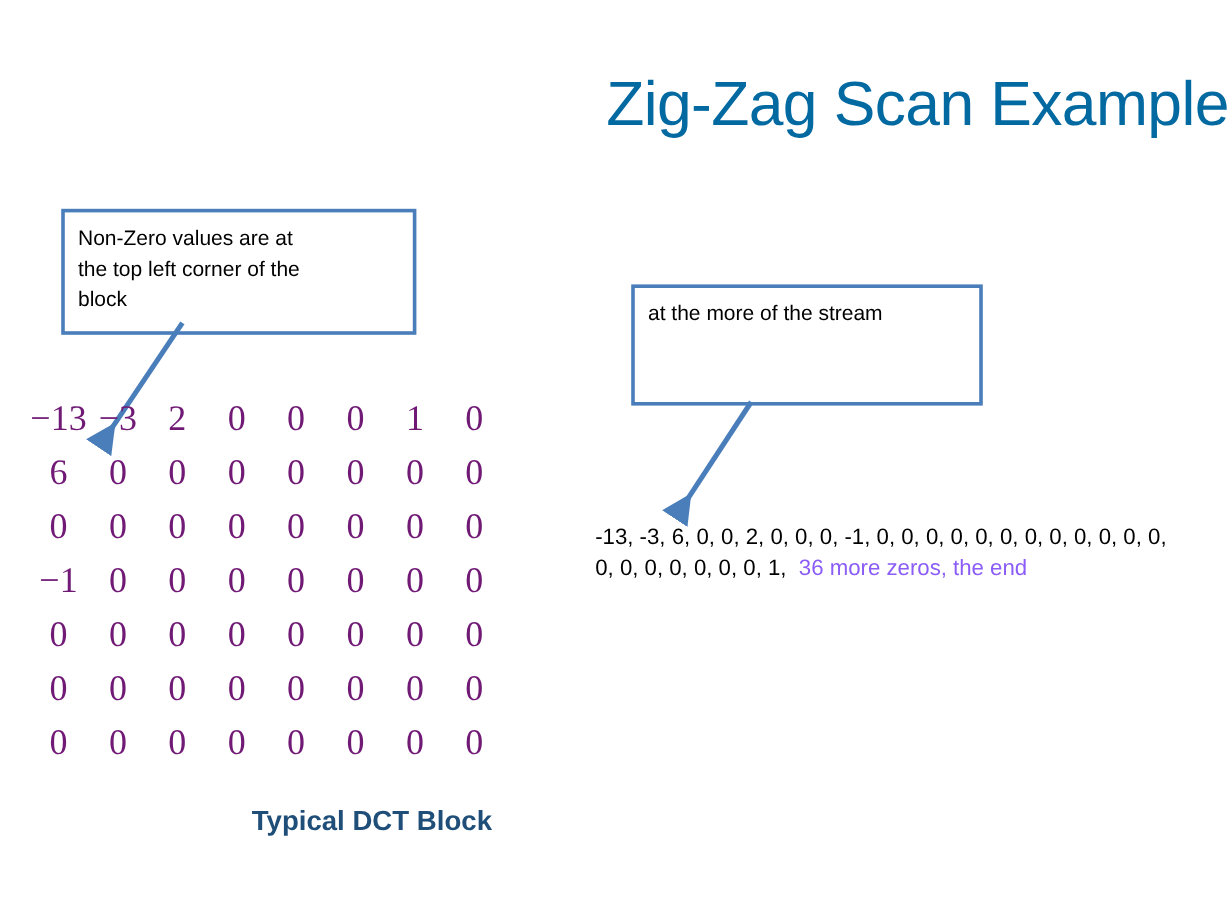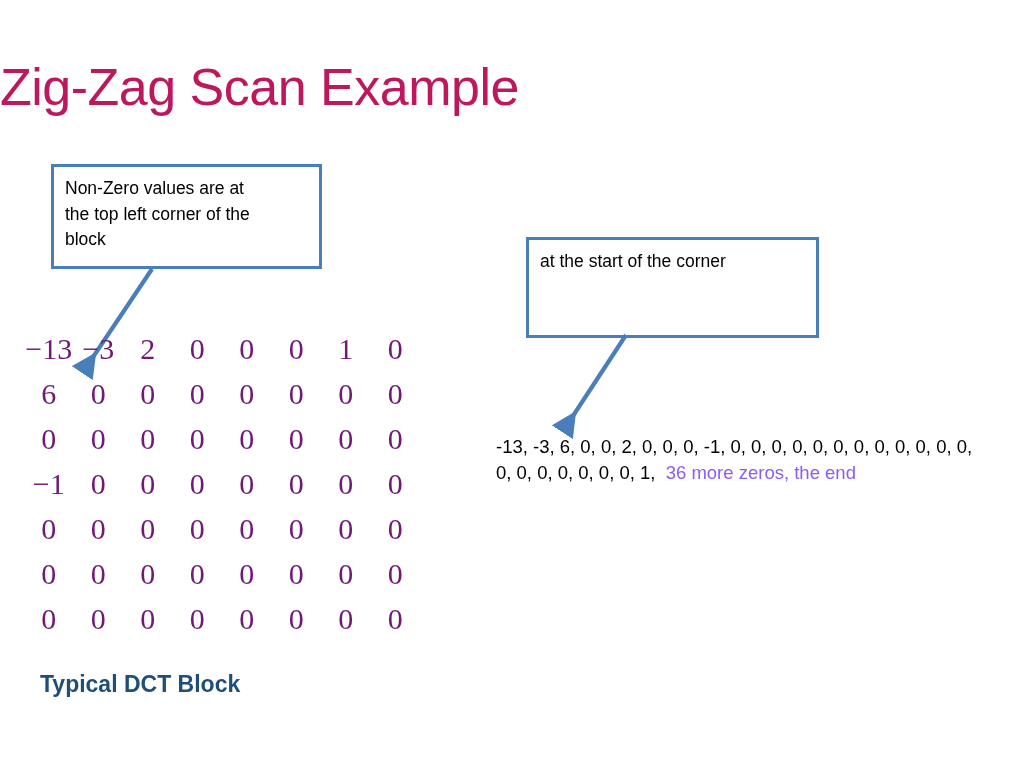--- a/index.html
+++ b/index.html
@@ -15,46 +15,46 @@
     font-family: "Liberation Sans", sans-serif;
     color: #000000;
   }
 
   
   #slide-title {
     position: absolute;
     left: 0;
     top: 58px;
     width: 1024px;
-    text-align: left;
+    text-align: right;
     font-family: "Liberation Sans", sans-serif;
     font-size: 52px;
     font-weight: 400;
     line-height: 1.12;
-    color: #be185d;
+    color: #0369a1;
     letter-spacing: -0.5px;
     white-space: nowrap;
   }
 
   
   .callout {
     position: absolute;
     box-sizing: border-box;
     background: #ffffff;
     border: 3px solid #4a7ebb;
     font-family: "Liberation Sans", sans-serif;
     font-size: 17.5px;
     line-height: 1.47;
     color: #000000;
     padding: 9px 10px 6px 11px;
   }
   #callout-left {
     left: 51px;
-    top: 164px;
-    width: 271px;
+    top: 174px;
+    width: 296px;
     height: 105px;
   }
   #callout-right {
     left: 526px;
     top: 237px;
     width: 293px;
     height: 101px;
   }
   .callout-line { display: block; }
 
@@ -87,21 +87,21 @@
     font-weight: 400;
     white-space: nowrap;
   }
 
   
   #matrix-caption {
     position: absolute;
     left: 40px;
     top: 668px;
     width: 370px;
-    text-align: left;
+    text-align: right;
     font-family: "Liberation Sans", sans-serif;
     font-size: 23px;
     font-weight: bold;
     line-height: 1.42;
     color: #1f4e79;
   }
   #matrix-caption span { display: block; }
 
   
   #stream {
@@ -132,21 +132,21 @@
 <svg id="arrow-left-svg" class="arrow-svg" viewBox="0 0 130 120">
   <defs>
     <marker id="ah-left" markerWidth="6" markerHeight="6" refX="3.1" refY="3" orient="auto" markerUnits="strokeWidth">
       <path d="M6,0 L6,6 L0,3 z" fill="#4a7ebb"></path>
     </marker>
   </defs>
   <line x1="92" y1="4" x2="29" y2="98" stroke="#4a7ebb" stroke-width="4.2" marker-end="url(#ah-left)"></line>
 </svg>
 
 <div class="callout" id="callout-right">
-  <span class="callout-line">at the start of the corner</span>
+  <span class="callout-line">at the more of the stream</span>
 </div>
 
 <svg id="arrow-right-svg" class="arrow-svg" viewBox="0 0 130 115">
   <defs>
     <marker id="ah-right" markerWidth="6" markerHeight="6" refX="3.1" refY="3" orient="auto" markerUnits="strokeWidth">
       <path d="M6,0 L6,6 L0,3 z" fill="#4a7ebb"></path>
     </marker>
   </defs>
   <line x1="86" y1="10" x2="29" y2="97" stroke="#4a7ebb" stroke-width="4.2" marker-end="url(#ah-right)"></line>
 </svg>

